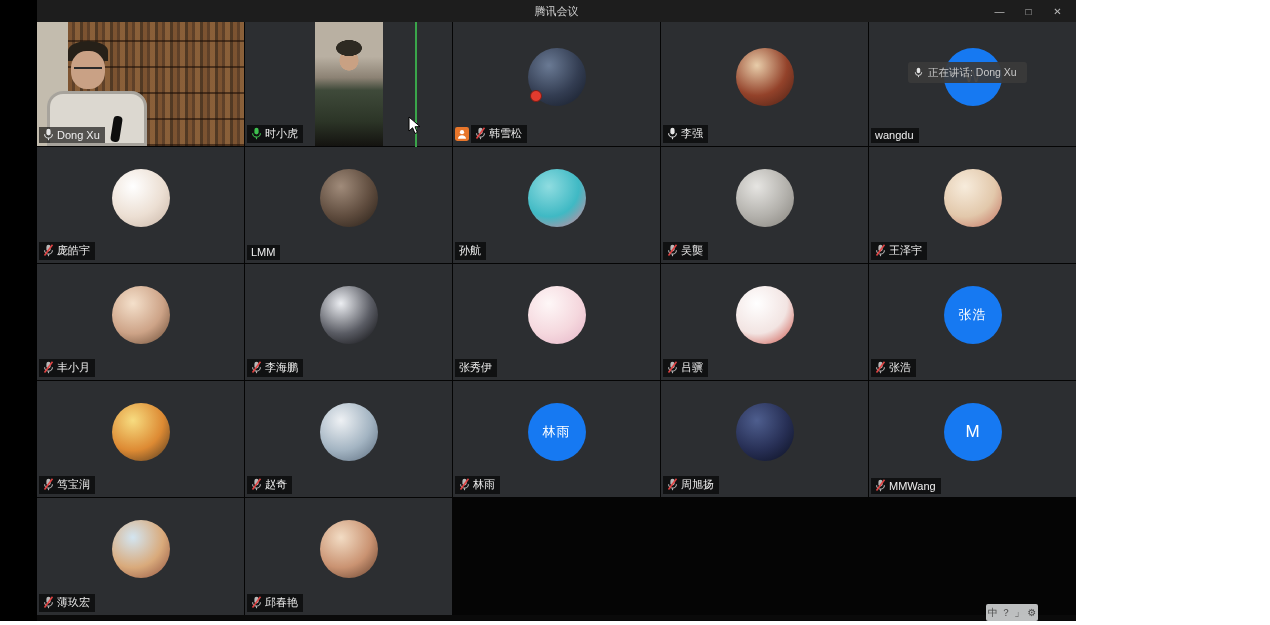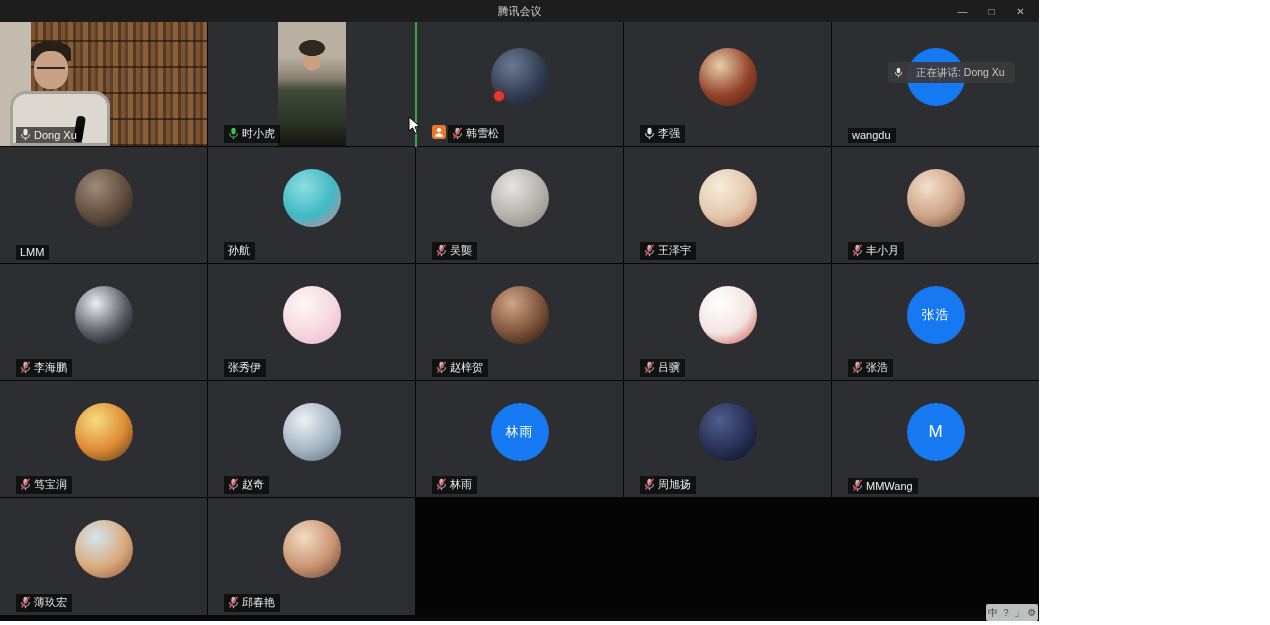--- a/index.html
+++ b/index.html
@@ -1,18 +1,18 @@
 <!DOCTYPE html>
 <html><head>
 <meta charset="utf-8">
 <style>
   html,body{margin:0;padding:0;}
   body{width:1270px;height:625px;background:#ffffff;overflow:hidden;position:relative;
        font-family:"Liberation Sans","DejaVu Sans",sans-serif;}
-  .window{position:absolute;left:0;top:0;width:1039px;height:621px;background:#000;}
+  .window{position:absolute;left:0;top:0;width:1039px;height:621px;background:#000;padding-left:37px;}
   
   .titlebar{position:relative;height:22px;background:#1d1d1d;display:flex;align-items:center;justify-content:center;}
   .titlebar .title{font-size:11px;color:#d2d2d2;}
   .win-controls{position:absolute;right:4px;top:0;height:22px;display:flex;}
   .win-btn{width:29px;height:22px;display:flex;align-items:center;justify-content:center;
            color:#b8b8b8;font-size:10px;cursor:default;}
   
   .grid{width:1039px;height:593px;display:grid;grid-template-columns:repeat(5,1fr);
         grid-template-rows:124px 116px 116px 116px 117px;gap:1px;background:#050505;}
   .tile{position:relative;background:#2c2e31;overflow:hidden;}
@@ -20,21 +20,21 @@
   
   .avatar-wrap{position:absolute;left:50%;top:44%;transform:translate(-50%,-50%);width:58px;height:58px;}
   .circle{width:58px;height:58px;border-radius:50%;display:flex;align-items:center;justify-content:center;}
   .circle.blue{background:#1679f2;color:#fff;}
   .circle .init-1{font-size:17px;}
   .circle .init-2{font-size:13px;letter-spacing:1px;}
   .circle.default-av{background:#ccd0d4;}
   .red-dot{position:absolute;left:2px;bottom:4px;width:10px;height:10px;border-radius:50%;
            background:#e23b2e;border:1px solid #7e1d15;}
   
-  .label-row{position:absolute;left:2px;bottom:3px;display:flex;gap:2px;max-width:calc(100% - 6px);margin-left:14px;}
+  .label-row{position:absolute;left:2px;bottom:3px;display:flex;align-items:center;gap:2px;max-width:calc(100% - 6px);}
   .host-badge{width:14px;height:14px;flex:0 0 14px;display:flex;align-items:center;justify-content:center;}
   .name-label{display:flex;align-items:center;gap:3px;background:rgba(0,0,0,.62);
               padding:1px 5px 2px 4px;color:#efefef;font-size:11px;white-space:nowrap;overflow:hidden;}
   .mic{display:flex;align-items:center;}
   
   .vroom{position:absolute;inset:0;background:linear-gradient(90deg,#c3bcae 0 15%,#7b5d3e 15%);}
   .vr-books{position:absolute;left:15%;right:0;top:0;bottom:0;background:
       repeating-linear-gradient(0deg,rgba(25,12,5,.55) 0 2px,transparent 2px 26px),
       repeating-linear-gradient(90deg,rgba(125,75,38,.55) 0 4px,rgba(60,30,15,.45) 4px 7px,
         rgba(152,98,52,.5) 7px 12px,rgba(40,22,10,.5) 12px 15px);}
@@ -46,21 +46,21 @@
   .vr-mic{position:absolute;left:36%;bottom:3%;width:9px;height:26px;background:#0d0d0d;
           border-radius:4px;transform:rotate(9deg);}
   
   .vport{position:absolute;left:50%;transform:translateX(-50%);top:0;bottom:0;width:68px;background:
       radial-gradient(ellipse 21px 13px at 50% 21%,#2e2a22 60%,transparent 63%),
       radial-gradient(ellipse 15px 16px at 50% 31%,#c9a183 62%,transparent 65%),
       linear-gradient(#b9b0a2 0 28%,#8c8274 45%,#3f4a3a 55%,#2c3527 80%,#141310 100%);}
   
   .speaker-line{position:absolute;left:415px;top:22px;width:2px;height:125px;background:#3aa54a;}
   
-  .toast{position:absolute;left:888px;top:62px;height:21px;display:flex;align-items:center;gap:13px;
+  .toast{position:absolute;left:908px;top:62px;height:21px;display:flex;align-items:center;gap:5px;
          padding:0 10px 0 6px;background:rgba(58,58,58,.93);border-radius:3px;color:#c9c9c9;font-size:10.5px;}
   
   .ime{position:absolute;left:986px;top:604px;width:52px;height:17px;background:rgba(222,224,226,.85);
        border-radius:2px;display:flex;align-items:center;justify-content:space-around;
        font-size:10px;color:#4a4a4a;}
   
   .cursor{position:absolute;left:408px;top:116px;pointer-events:none;}
 </style>
 </head>
 <body>
@@ -162,20 +162,38 @@
           </div>
         </div>
         <div class="label-row">
           <div class="name-label">
             <span>wangdu</span>
           </div>
         </div>
       </div>
       <div class="tile">
         <div class="avatar-wrap">
+          <div class="circle" style="background: radial-gradient(circle at 36% 30%, rgb(255, 255, 255) 0%, rgb(236, 223, 211) 55%, rgb(199, 179, 164) 100%);"></div>
+        </div>
+        <div class="label-row">
+          <div class="name-label">
+            <span class="mic">
+              <svg width="11" height="13" viewBox="0 0 11 13">
+                <rect x="3.4" y="0.8" width="4.2" height="6.6" rx="2.1" fill="#b9b9b9"></rect>
+                <path d="M1.6 6.2a3.9 3.9 0 0 0 7.8 0" fill="none" stroke="#b9b9b9" stroke-width="1.1"></path>
+                <line x1="5.5" y1="10.3" x2="5.5" y2="12.2" stroke="#b9b9b9" stroke-width="1.1"></line>
+                <line x1="1.5" y1="11.5" x2="9.5" y2="0.8" stroke="#e04343" stroke-width="1.6"></line>
+              </svg>
+            </span>
+            <span>庞皓宇</span>
+          </div>
+        </div>
+      </div>
+      <div class="tile">
+        <div class="avatar-wrap">
           <div class="circle" style="background: radial-gradient(circle at 36% 30%, rgb(160, 139, 122) 0%, rgb(95, 76, 62) 55%, rgb(36, 28, 21) 100%);"></div>
         </div>
         <div class="label-row">
           <div class="name-label">
             <span>LMM</span>
           </div>
         </div>
       </div>
       <div class="tile">
         <div class="avatar-wrap">
@@ -259,38 +277,20 @@
           </div>
         </div>
       </div>
       <div class="tile">
         <div class="avatar-wrap">
           <div class="circle" style="background: radial-gradient(circle at 36% 30%, rgb(254, 247, 247) 0%, rgb(245, 216, 222) 55%, rgb(229, 179, 198) 100%);"></div>
         </div>
         <div class="label-row">
           <div class="name-label">
             <span>张秀伊</span>
-          </div>
-        </div>
-      </div>
-      <div class="tile">
-        <div class="avatar-wrap">
-          <div class="circle" style="background: radial-gradient(circle at 36% 30%, rgb(207, 166, 135) 0%, rgb(124, 82, 58) 55%, rgb(34, 19, 9) 100%);"></div>
-        </div>
-        <div class="label-row">
-          <div class="name-label">
-            <span class="mic">
-              <svg width="11" height="13" viewBox="0 0 11 13">
-                <rect x="3.4" y="0.8" width="4.2" height="6.6" rx="2.1" fill="#b9b9b9"></rect>
-                <path d="M1.6 6.2a3.9 3.9 0 0 0 7.8 0" fill="none" stroke="#b9b9b9" stroke-width="1.1"></path>
-                <line x1="5.5" y1="10.3" x2="5.5" y2="12.2" stroke="#b9b9b9" stroke-width="1.1"></line>
-                <line x1="1.5" y1="11.5" x2="9.5" y2="0.8" stroke="#e04343" stroke-width="1.6"></line>
-              </svg>
-            </span>
-            <span>赵梓贺</span>
           </div>
         </div>
       </div>
       <div class="tile">
         <div class="avatar-wrap">
           <div class="circle" style="background: radial-gradient(circle at 36% 30%, rgb(255, 255, 255) 0%, rgb(242, 228, 226) 55%, rgb(201, 69, 58) 100%);"></div>
         </div>
         <div class="label-row">
           <div class="name-label">
             <span class="mic">

